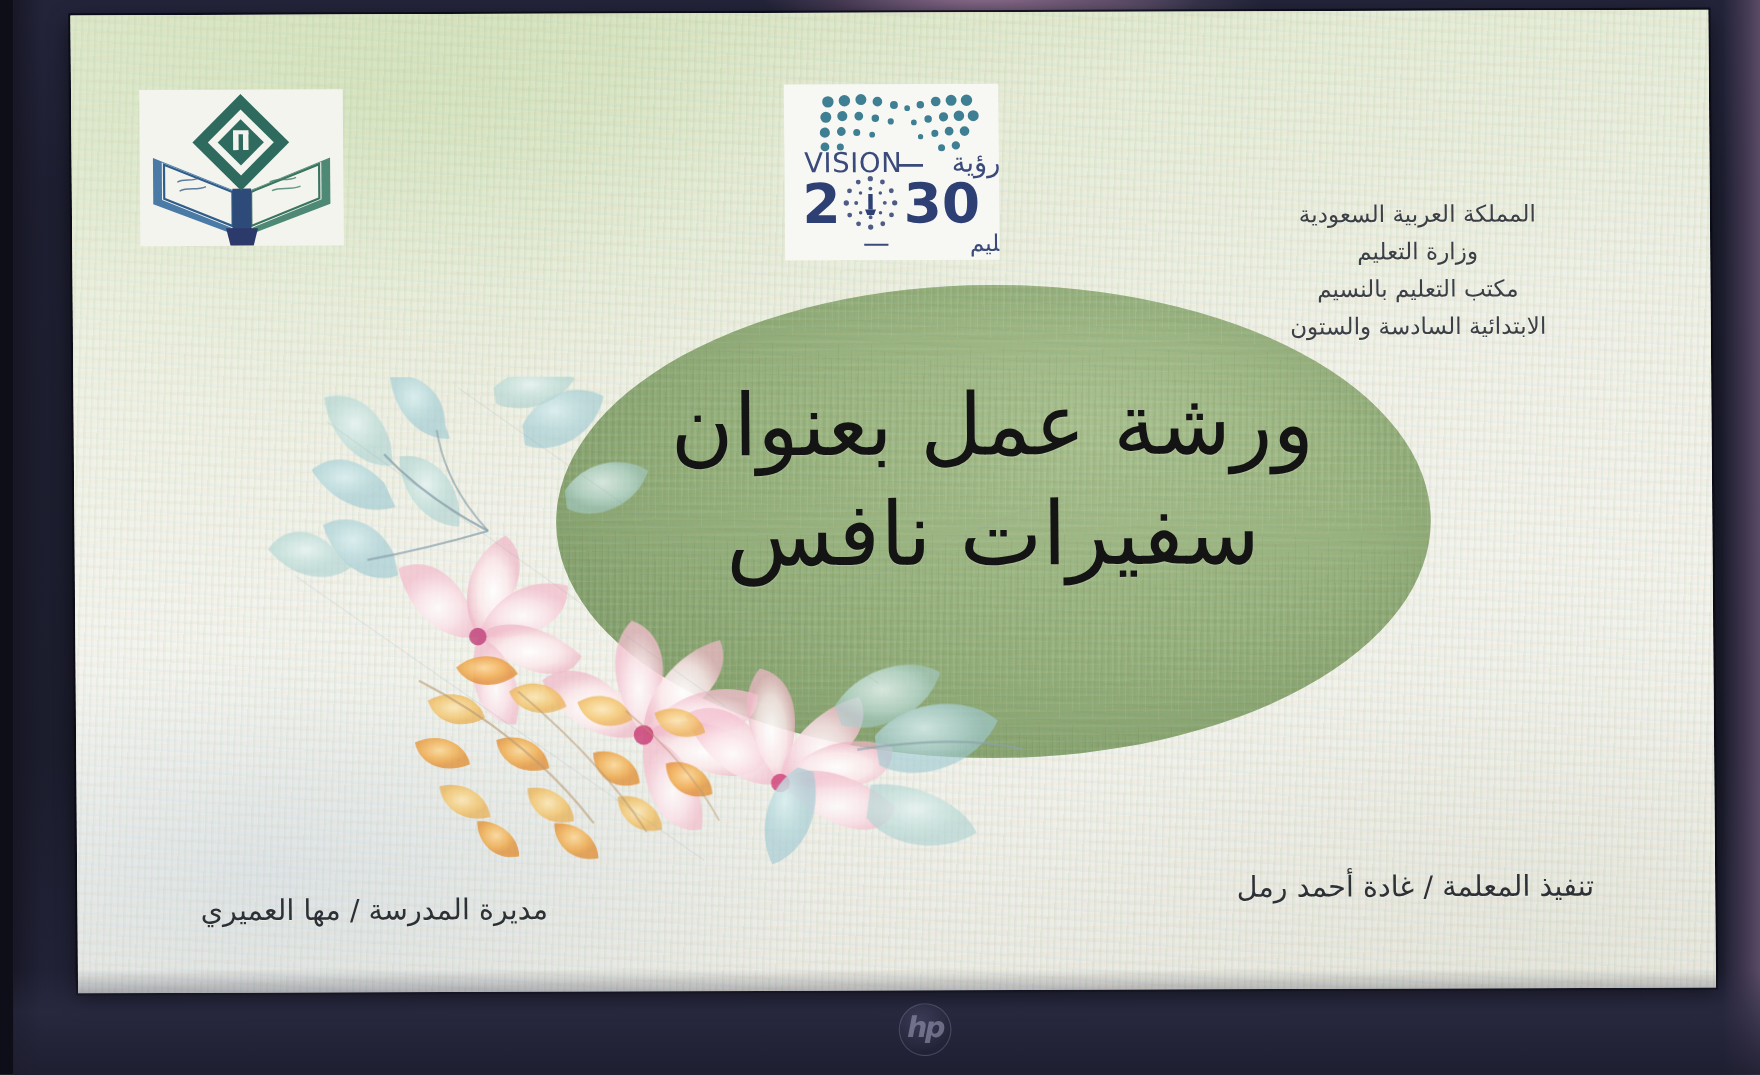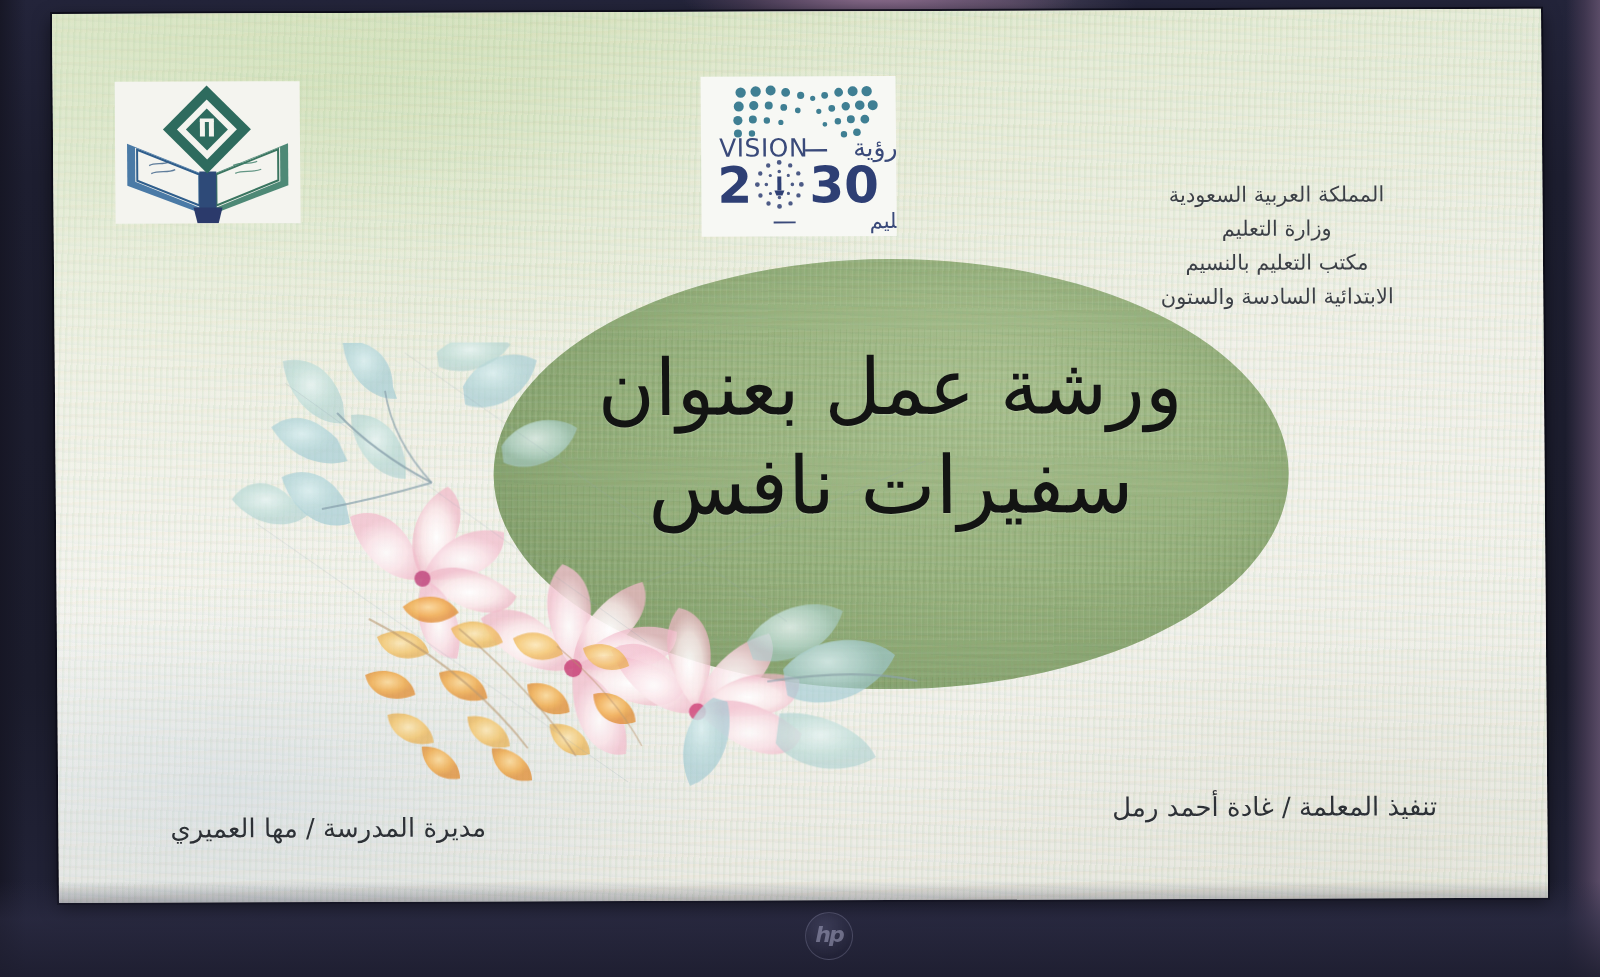--- a/index.html
+++ b/index.html
@@ -17,20 +17,21 @@
 
   
   .laptop {
     position: absolute;
     inset: 0;
     background:
       radial-gradient(ellipse 260px 70px at 880px -10px, rgba(176,134,170,0.85) 0%, rgba(120,90,120,0.35) 55%, rgba(40,40,62,0) 78%),
       radial-gradient(ellipse 180px 50px at 1010px 4px, rgba(150,130,160,0.35) 0%, rgba(40,40,62,0) 70%),
       linear-gradient(180deg, #23243a 0%, #1d1e30 18%, #1b1c2c 70%, #23243a 100%);
     overflow: hidden;
+    margin-left: 12px;
   }
   .bezel-edge-right {
     position: absolute;
     top: 0; right: 0;
     width: 34px; height: 100%;
     background: linear-gradient(90deg, rgba(40,36,56,0) 0%, rgba(72,60,86,0.75) 55%, rgba(96,80,108,0.9) 100%);
     pointer-events: none;
   }
   .bezel-edge-left {
     position: absolute;
@@ -59,21 +60,21 @@
     background: radial-gradient(circle at 40% 32%, rgba(120,120,158,0.26), rgba(40,40,64,0.12) 70%);
     display: flex;
     align-items: center;
     justify-content: center;
     overflow: hidden;
   }
   .hp-logo span {
     font-family: "DejaVu Sans", sans-serif;
     font-style: italic;
     font-weight: 700;
-    font-size: 22px;
+    font-size: 26px;
     letter-spacing: -2px;
     color: rgba(168,168,198,0.52);
     line-height: 1;
     transform: translateY(-1px);
   }
 
   
   .screen-wrap {
     position: absolute;
     left: 52px;

